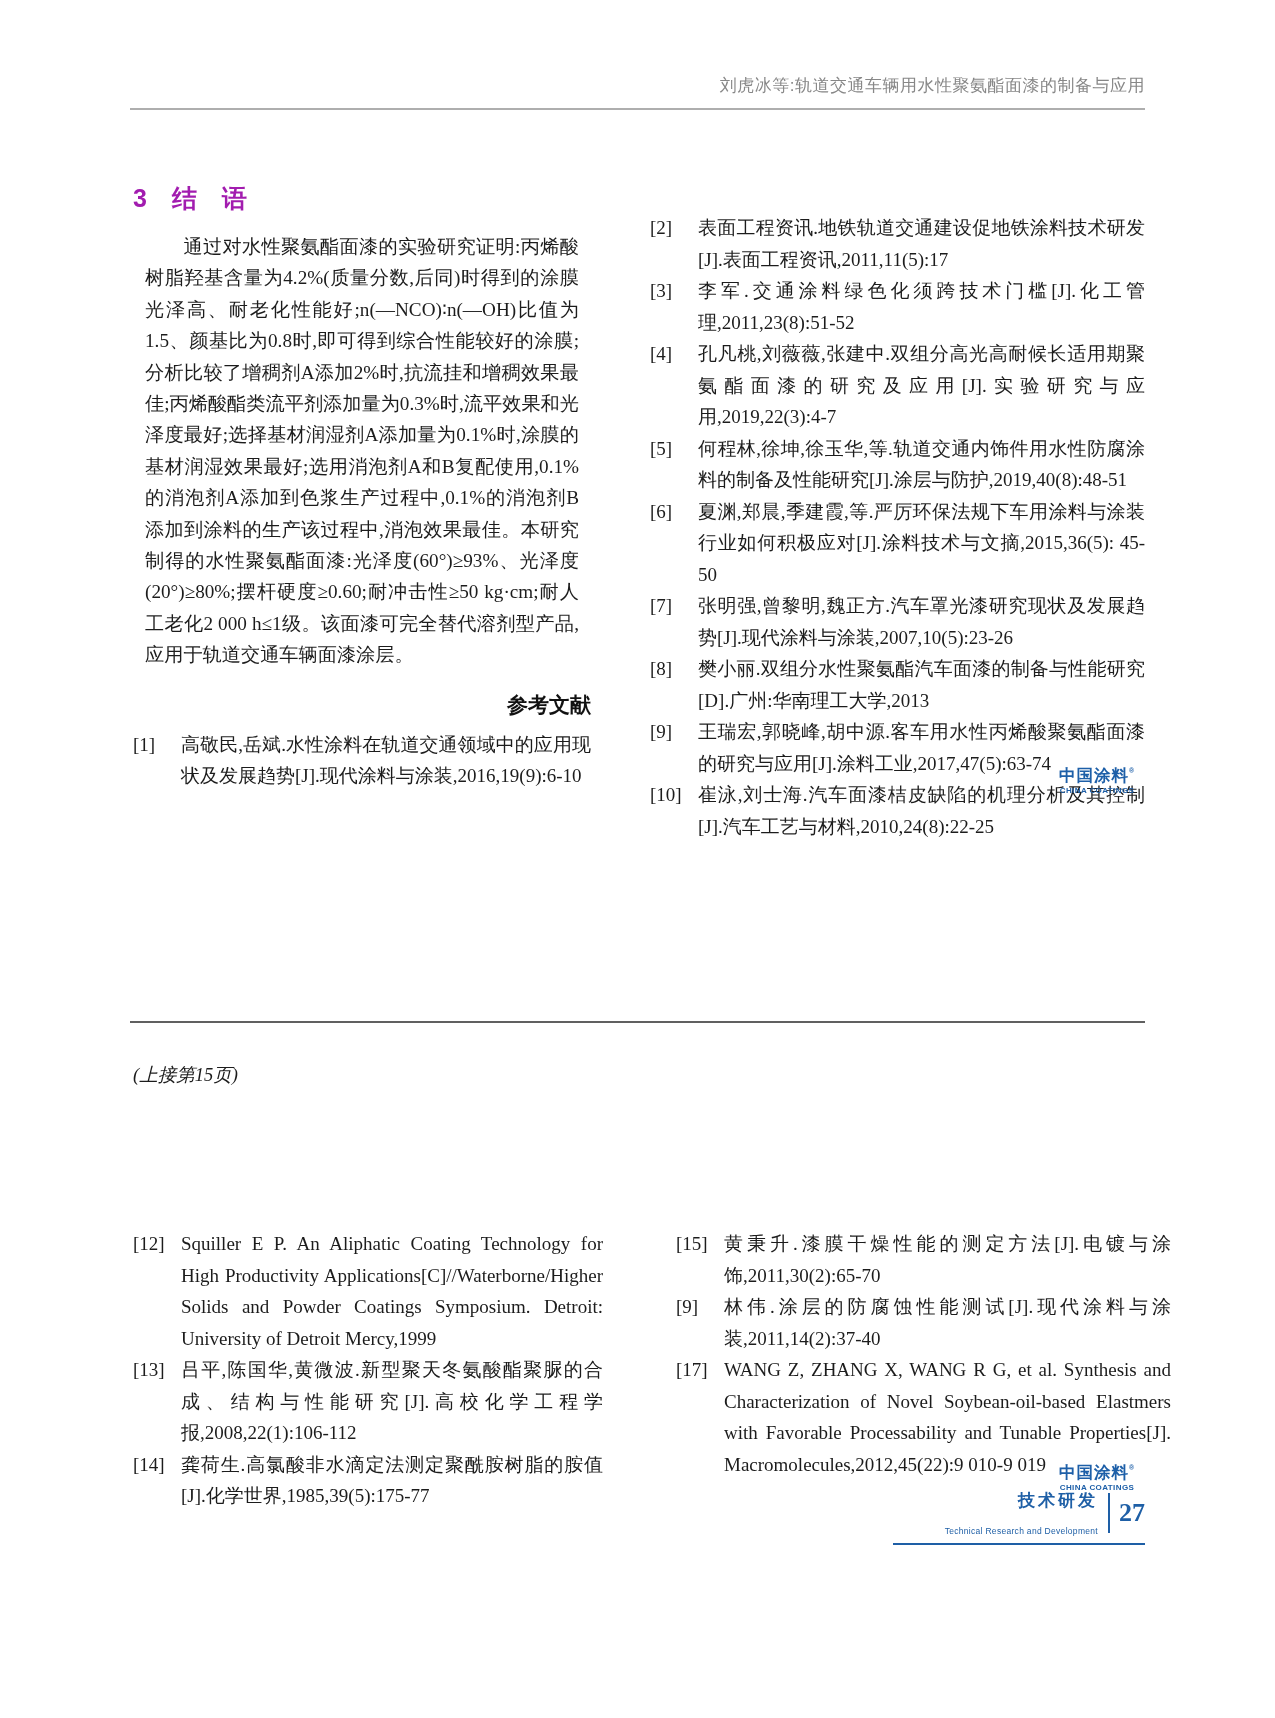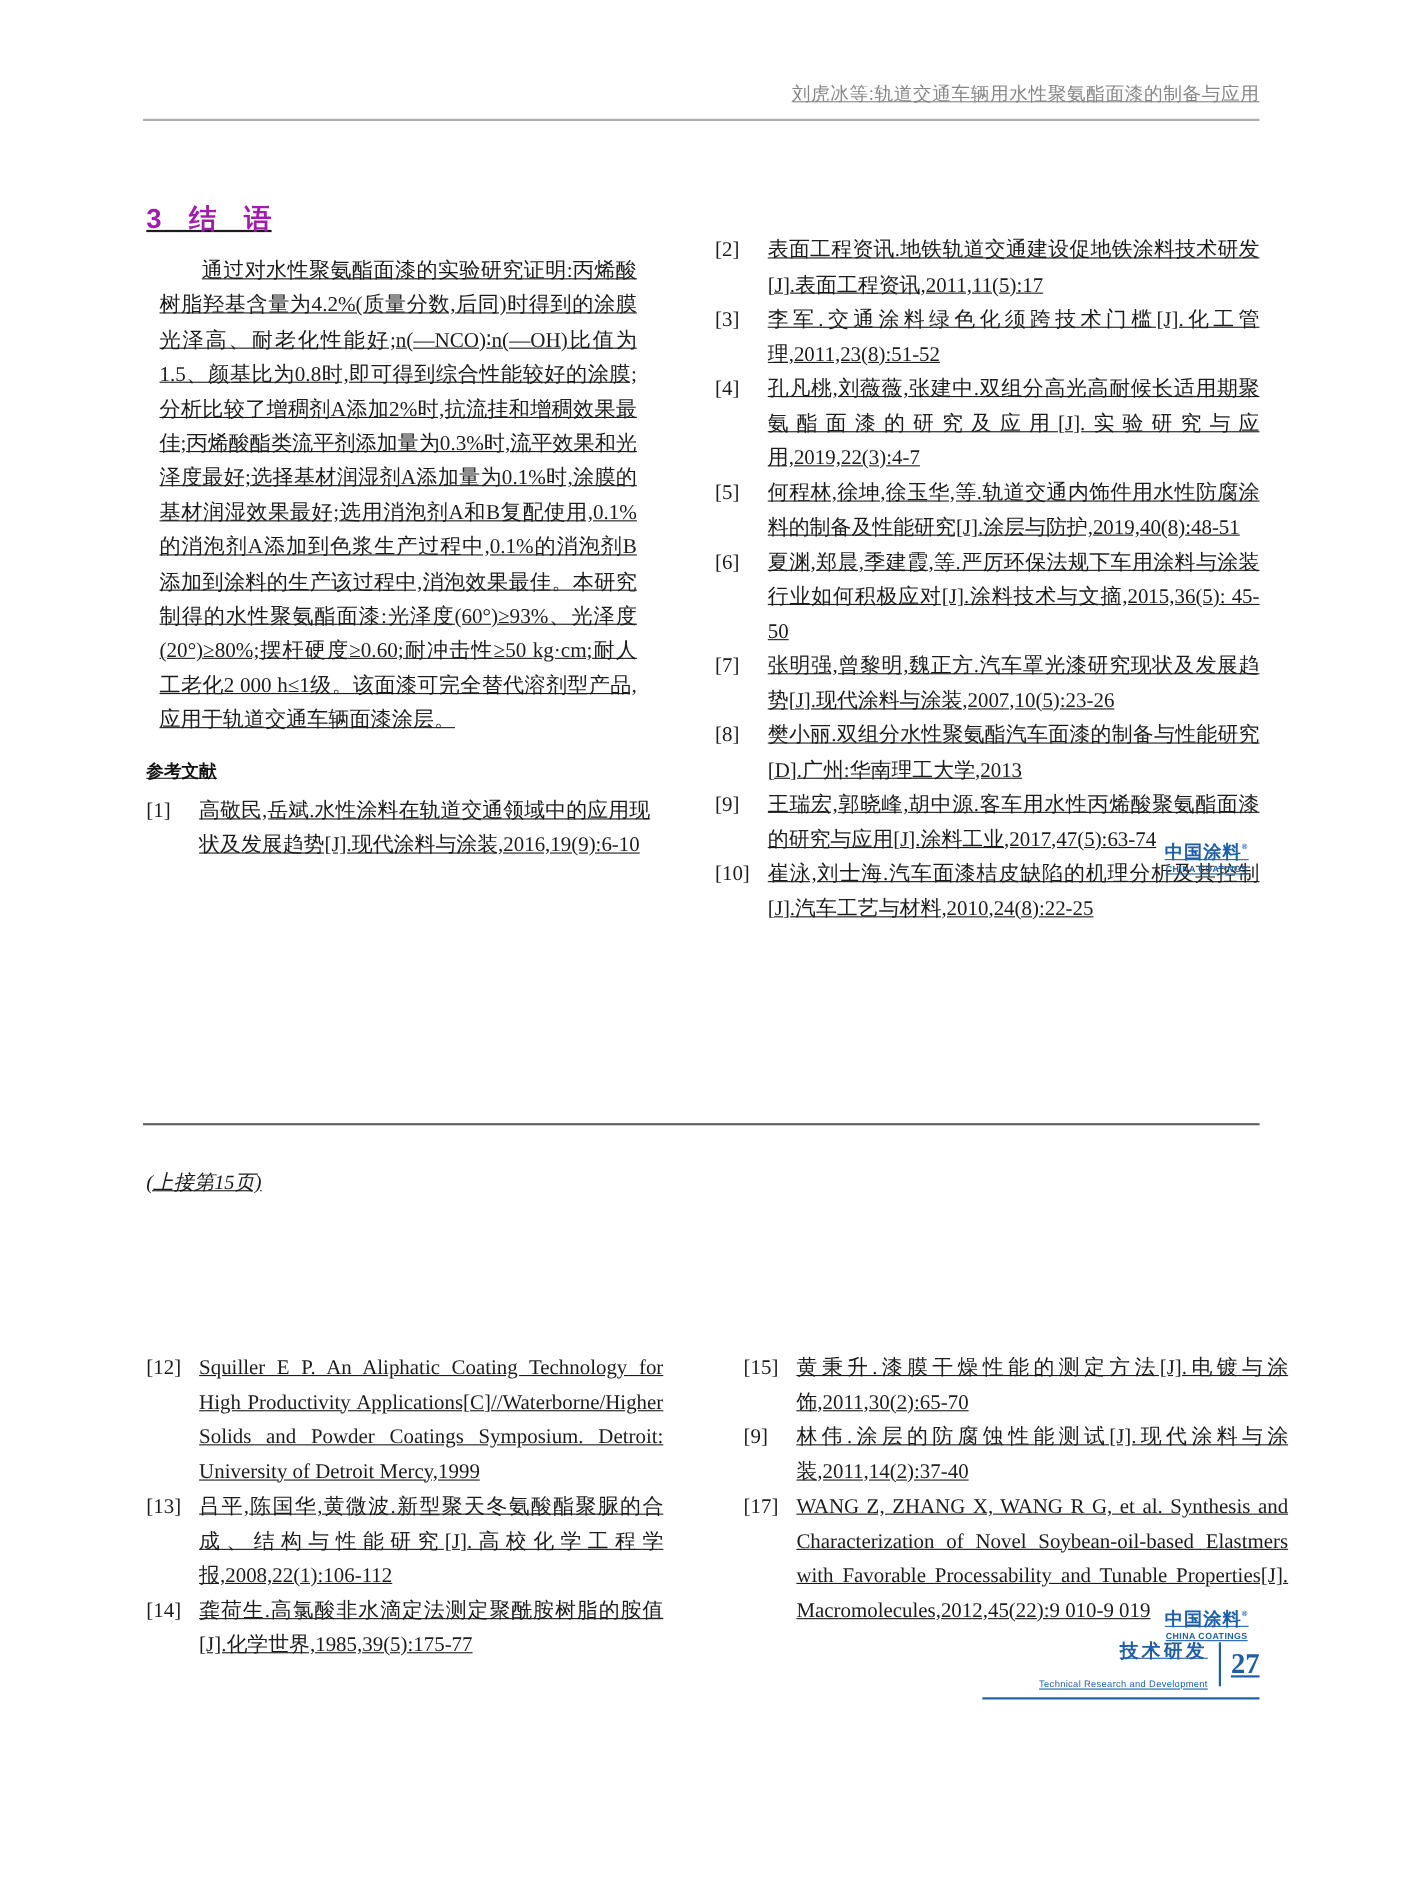--- a/index.html
+++ b/index.html
@@ -1,20 +1,20 @@
 <!DOCTYPE html>
 <html><head>
 <meta charset="utf-8">
 <style>
   html,body{margin:0;padding:0;background:#ffffff;}
   body{
     width:1275px;height:1718px;position:relative;overflow:hidden;
     font-family:"Liberation Serif","DejaVu Serif",serif;color:#1c1c1c;
   }
-  .abs{position:absolute;text-decoration:underline;}
+  .abs{position:absolute;}
 
   
   .header-title{
     top:74px;right:130px;text-align:right;
     font-family:"Liberation Sans","DejaVu Sans",sans-serif;
     font-size:17px;color:#878787;letter-spacing:0.5px;
   }
   .header-rule{top:108px;left:130px;width:1015px;border-top:2px solid #aeaeae;}
 
   
@@ -26,23 +26,23 @@
   h2.section-heading{
     margin:0 0 16px 0;
     font-family:"Liberation Sans","DejaVu Sans",sans-serif;
     font-weight:bold;font-size:25px;color:#a21caf;
   }
   .body-par{
     margin:12px;font-size:19.2px;line-height:31.4px;
     text-align:justify;text-indent:2em;
   }
   .ref-heading{
-    margin:20px 0 10px 0;text-align:left;
+    margin:20px 0 10px 0;text-align:right;
     font-family:"Liberation Sans","DejaVu Sans",sans-serif;
-    font-weight:bold;font-size:16px;color:#111;
+    font-weight:bold;font-size:21px;color:#111;
   }
   .ref-list{font-size:19px;line-height:31.5px;}
   .ref-item{position:relative;padding-left:48px;text-align:justify;}
   .ref-num{position:absolute;left:0;top:0;}
 
   
   .mid-divider{top:1021px;left:130px;width:1015px;border-top:2px solid #606060;}
   .cont-note{
     top:1062px;left:133px;font-size:18.5px;font-style:italic;
     font-family:"Liberation Serif","DejaVu Serif",serif;color:#1c1c1c;

